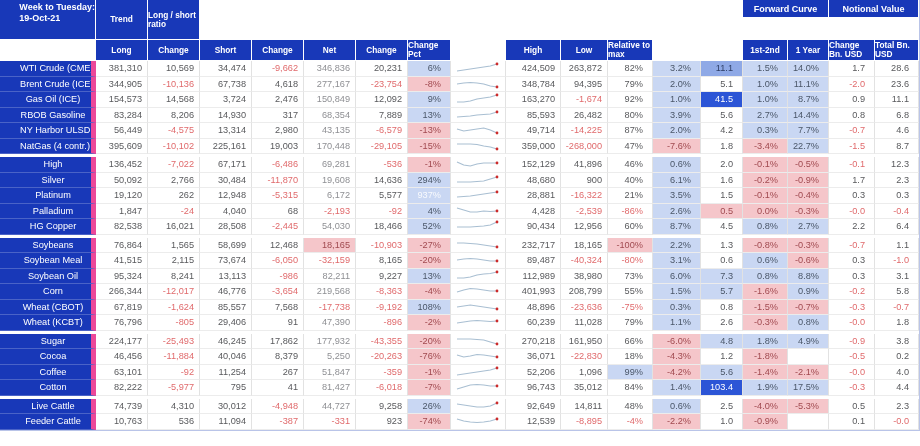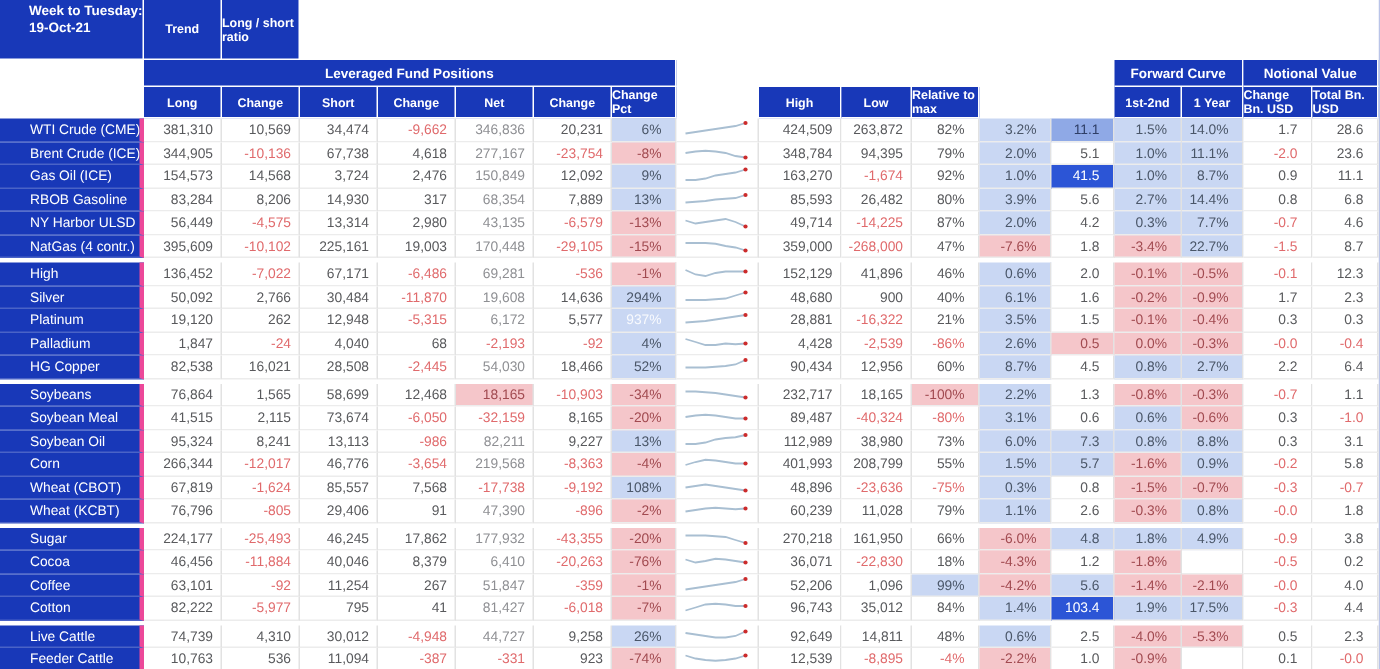--- a/index.html
+++ b/index.html
@@ -11,21 +11,21 @@
   .h{background:#1838b8;color:#fff;box-sizing:border-box;border-right:1px solid #fff;border-bottom:1px solid #fff;
      display:flex;align-items:center;justify-content:center;text-align:left;font-weight:bold;}
   .h.top{height:18px;font-size:9px;}
   .h.sub{height:21px;font-size:8.3px;line-height:8.6px;}
   .h.tall{grid-row:1 / span 2;height:40px;font-size:8.3px;line-height:9px;}
   .h.corner{align-items:flex-start;justify-content:flex-end;text-align:left;padding:2px 0 0 5px;font-size:9px;line-height:11px;}
   
   .r{height:15.5px;}
   .c{box-sizing:border-box;height:15.5px;line-height:14.5px;font-size:9.2px;color:#58595c;text-align:right;
      padding-right:5px;border-right:1px solid #e2e2e2;border-bottom:1px solid #ececec;background:#fff;overflow:hidden;white-space:nowrap;}
-  .lbl{background:#1838b8;color:#fff;text-align:left;padding-left:20px;font-size:9.2px;border-right:3px solid #ec4899;
+  .lbl{background:#1838b8;color:#fff;text-align:center;padding-left:20px;font-size:9.2px;border-right:5px solid #ec4899;
        border-bottom:1px solid rgba(255,255,255,0.22);}
   .neg{color:#e06a6c;}
   .netc{color:#8e8f93;}
   .pct{padding-right:9px;}
   .bg-blue{background:#c9d7f3;color:#4a5668;}
   .bg-pink{background:#f5c6ca;color:#a14a50;}
   .bg-md{background:#8fa9e6;color:#2e3e66;}
   .bg-dk{background:#2c55d6;color:#fff;}
   .faint{color:rgba(255,255,255,0.88);}
   .trend{display:flex;align-items:center;justify-content:center;padding:0;border-right:1px solid #e2e2e2;}
@@ -33,21 +33,20 @@
 </style>
 </head>
 <body>
 
 <div id="tbl">
   <div id="hdr" class="grid">
     <div class="h tall corner">
       <span><span>Week to Tuesday:</span><br>
       <span>19-Oct-21</span></span>
     </div>
-    <div class="h top" style="grid-column:2 / span 7">Leveraged Fund Positions</div>
     <div class="h tall">Trend</div>
     <div class="h tall">Long / short ratio</div>
     <div class="h top" style="grid-column:15 / span 2">Forward Curve</div>
     <div class="h top" style="grid-column:17 / span 2">Notional Value</div>
 
     <div class="h sub" style="grid-column:2">Long</div>
     <div class="h sub">Change</div>
     <div class="h sub">Short</div>
     <div class="h sub">Change</div>
     <div class="h sub">Net</div>
@@ -341,21 +340,21 @@
       </div>
       <div class="sep"></div>
       <div class="grid r">
         <div class="c lbl">Soybeans</div>
         <div class="c">76,864</div>
         <div class="c">1,565</div>
         <div class="c">58,699</div>
         <div class="c">12,468</div>
         <div class="c bg-pink">18,165</div>
         <div class="c neg">-10,903</div>
-        <div class="c pct bg-pink">-34%</div>
+        <div class="c pct bg-pink">-27%</div>
         <div class="c trend">
           <svg width="44" height="12">
             <polyline points="1.0,4.0 7.7,4.0 14.3,4.5 21.0,5.0 27.7,6.0 34.3,7.0 41.0,8.0" fill="none" stroke="#a9bfd2" stroke-width="1.2"></polyline>
             <circle cx="41.0" cy="8.0" r="1.4" fill="#cc2b2b"></circle>
           </svg>
         </div>
         <div class="c">232,717</div>
         <div class="c">18,165</div>
         <div class="c bg-pink pct">-100%</div>
         <div class="c pct bg-blue">2.2%</div>
@@ -515,21 +514,21 @@
         <div class="c pct bg-blue">4.9%</div>
         <div class="c pct neg">-0.9</div>
         <div class="c pct ">3.8</div>
       </div>
       <div class="grid r">
         <div class="c lbl">Cocoa</div>
         <div class="c">46,456</div>
         <div class="c neg">-11,884</div>
         <div class="c">40,046</div>
         <div class="c">8,379</div>
-        <div class="c netc">6,410</div>
+        <div class="c netc">5,250</div>
         <div class="c neg">-20,263</div>
         <div class="c pct bg-pink">-76%</div>
         <div class="c trend">
           <svg width="44" height="12">
             <polyline points="1.0,5.0 7.7,7.0 14.3,6.0 21.0,4.5 27.7,5.0 34.3,6.0 41.0,7.0" fill="none" stroke="#a9bfd2" stroke-width="1.2"></polyline>
             <circle cx="41.0" cy="7.0" r="1.4" fill="#cc2b2b"></circle>
           </svg>
         </div>
         <div class="c">36,071</div>
         <div class="c neg">-22,830</div>

